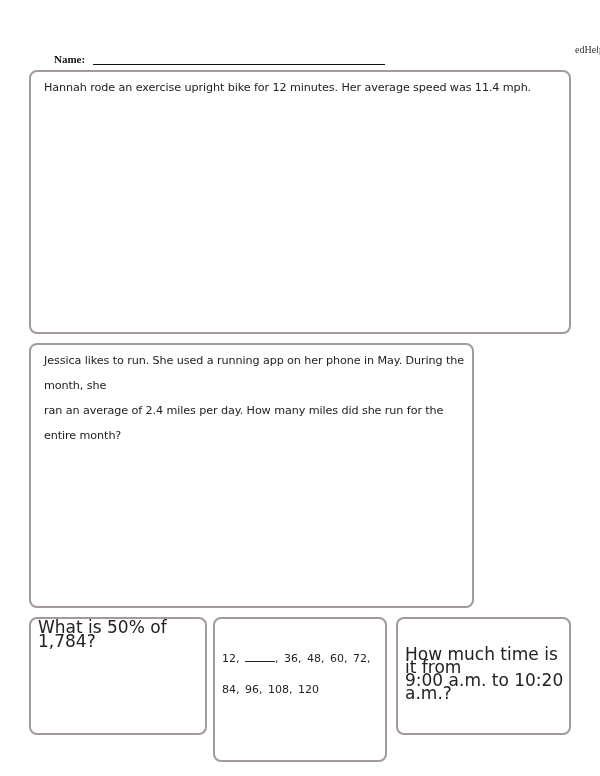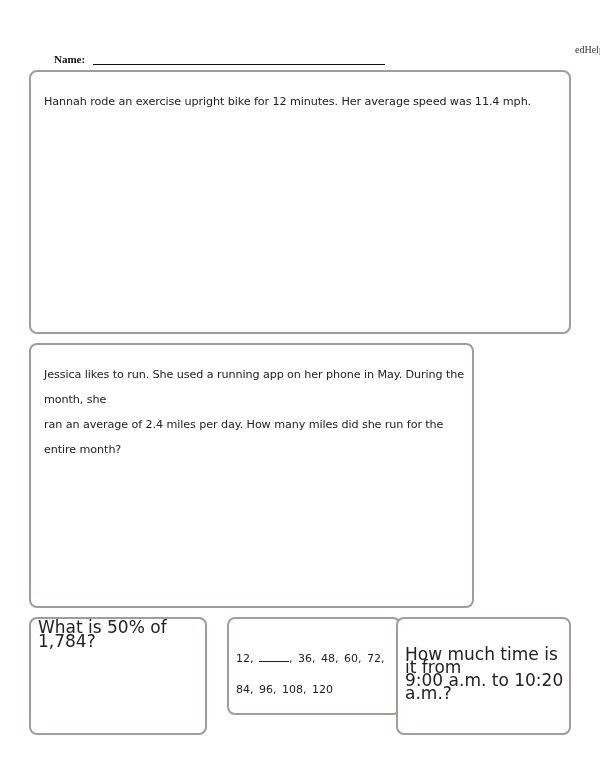--- a/index.html
+++ b/index.html
@@ -4,26 +4,26 @@
 <style>
   html, body { margin: 0; padding: 0; background: #ffffff; }
   body { width: 600px; height: 776px; position: relative; overflow: hidden;
          font-family: "DejaVu Sans", sans-serif; color: #222; }
   .brand { position: absolute; left: 527px; top: 44px; font-family: "Liberation Serif", serif;
            font-size: 10px; color: #333; margin-left: 48px; }
   .name-row { position: absolute; left: 30px; top: 52px; font-family: "Liberation Serif", serif;
               font-size: 11px; font-weight: bold; color: #111; display: flex; align-items: flex-end; margin-left: 24px; }
   .name-line { display: inline-block; width: 292px; border-bottom: 1px solid #111; height: 12px; margin-left: 8px; }
   .box { position: absolute; border: 2px solid #a39a9a; border-radius: 8px; box-sizing: border-box; background: #fff; }
-  .big-text { font-size: 11.2px; line-height: 25px; padding: 17px 0 0 13px; color: #222; letter-spacing: -0.1px; }
+  .big-text { font-size: 11.2px; line-height: 25px; padding: 3px 0 0 13px; color: #222; letter-spacing: -0.1px; }
   .small-text { font-size: 17px; line-height: 14px; color: #222; }
   #box1 { left: 29px; top: 70px; width: 542px; height: 264px; }
   #box2 { left: 29px; top: 343px; width: 445px; height: 265px; }
   #box3 { left: 29px; top: 617px; width: 178px; height: 118px; }
-  #box4 { left: 227px; top: 617px; width: 174px; height: 98px; }
+  #box4 { left: 213px; top: 617px; width: 174px; height: 145px; }
   #box5 { left: 396px; top: 617px; width: 175px; height: 118px; }
   #box3 .small-text { padding: 1px 0 0 7px; }
   #box5 .small-text { padding: 1px 0 0 7px; line-height: 13px; margin-top: 28px; }
   .seq { position: absolute; left: 7px; font-size: 11px; color: #222; word-spacing: 2px; }
   .blank { display: inline-block; width: 30px; border-bottom: 1px solid #222; height: 9px; vertical-align: baseline; }
 </style>
 </head>
 <body>
 
 <div class="brand">edHelper</div>

